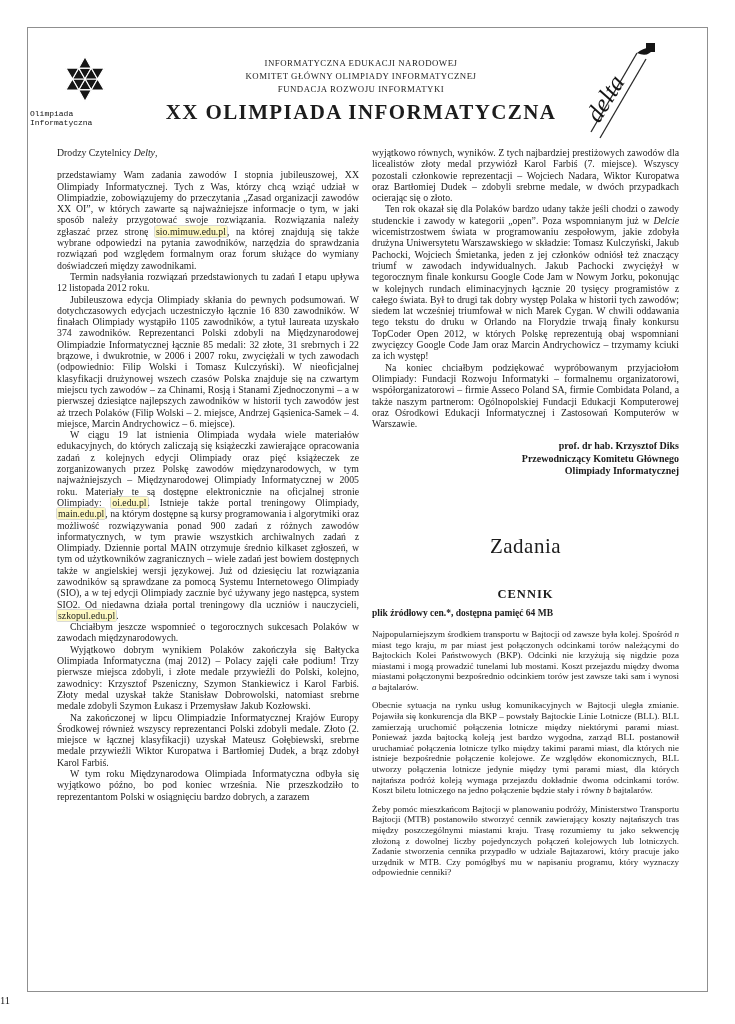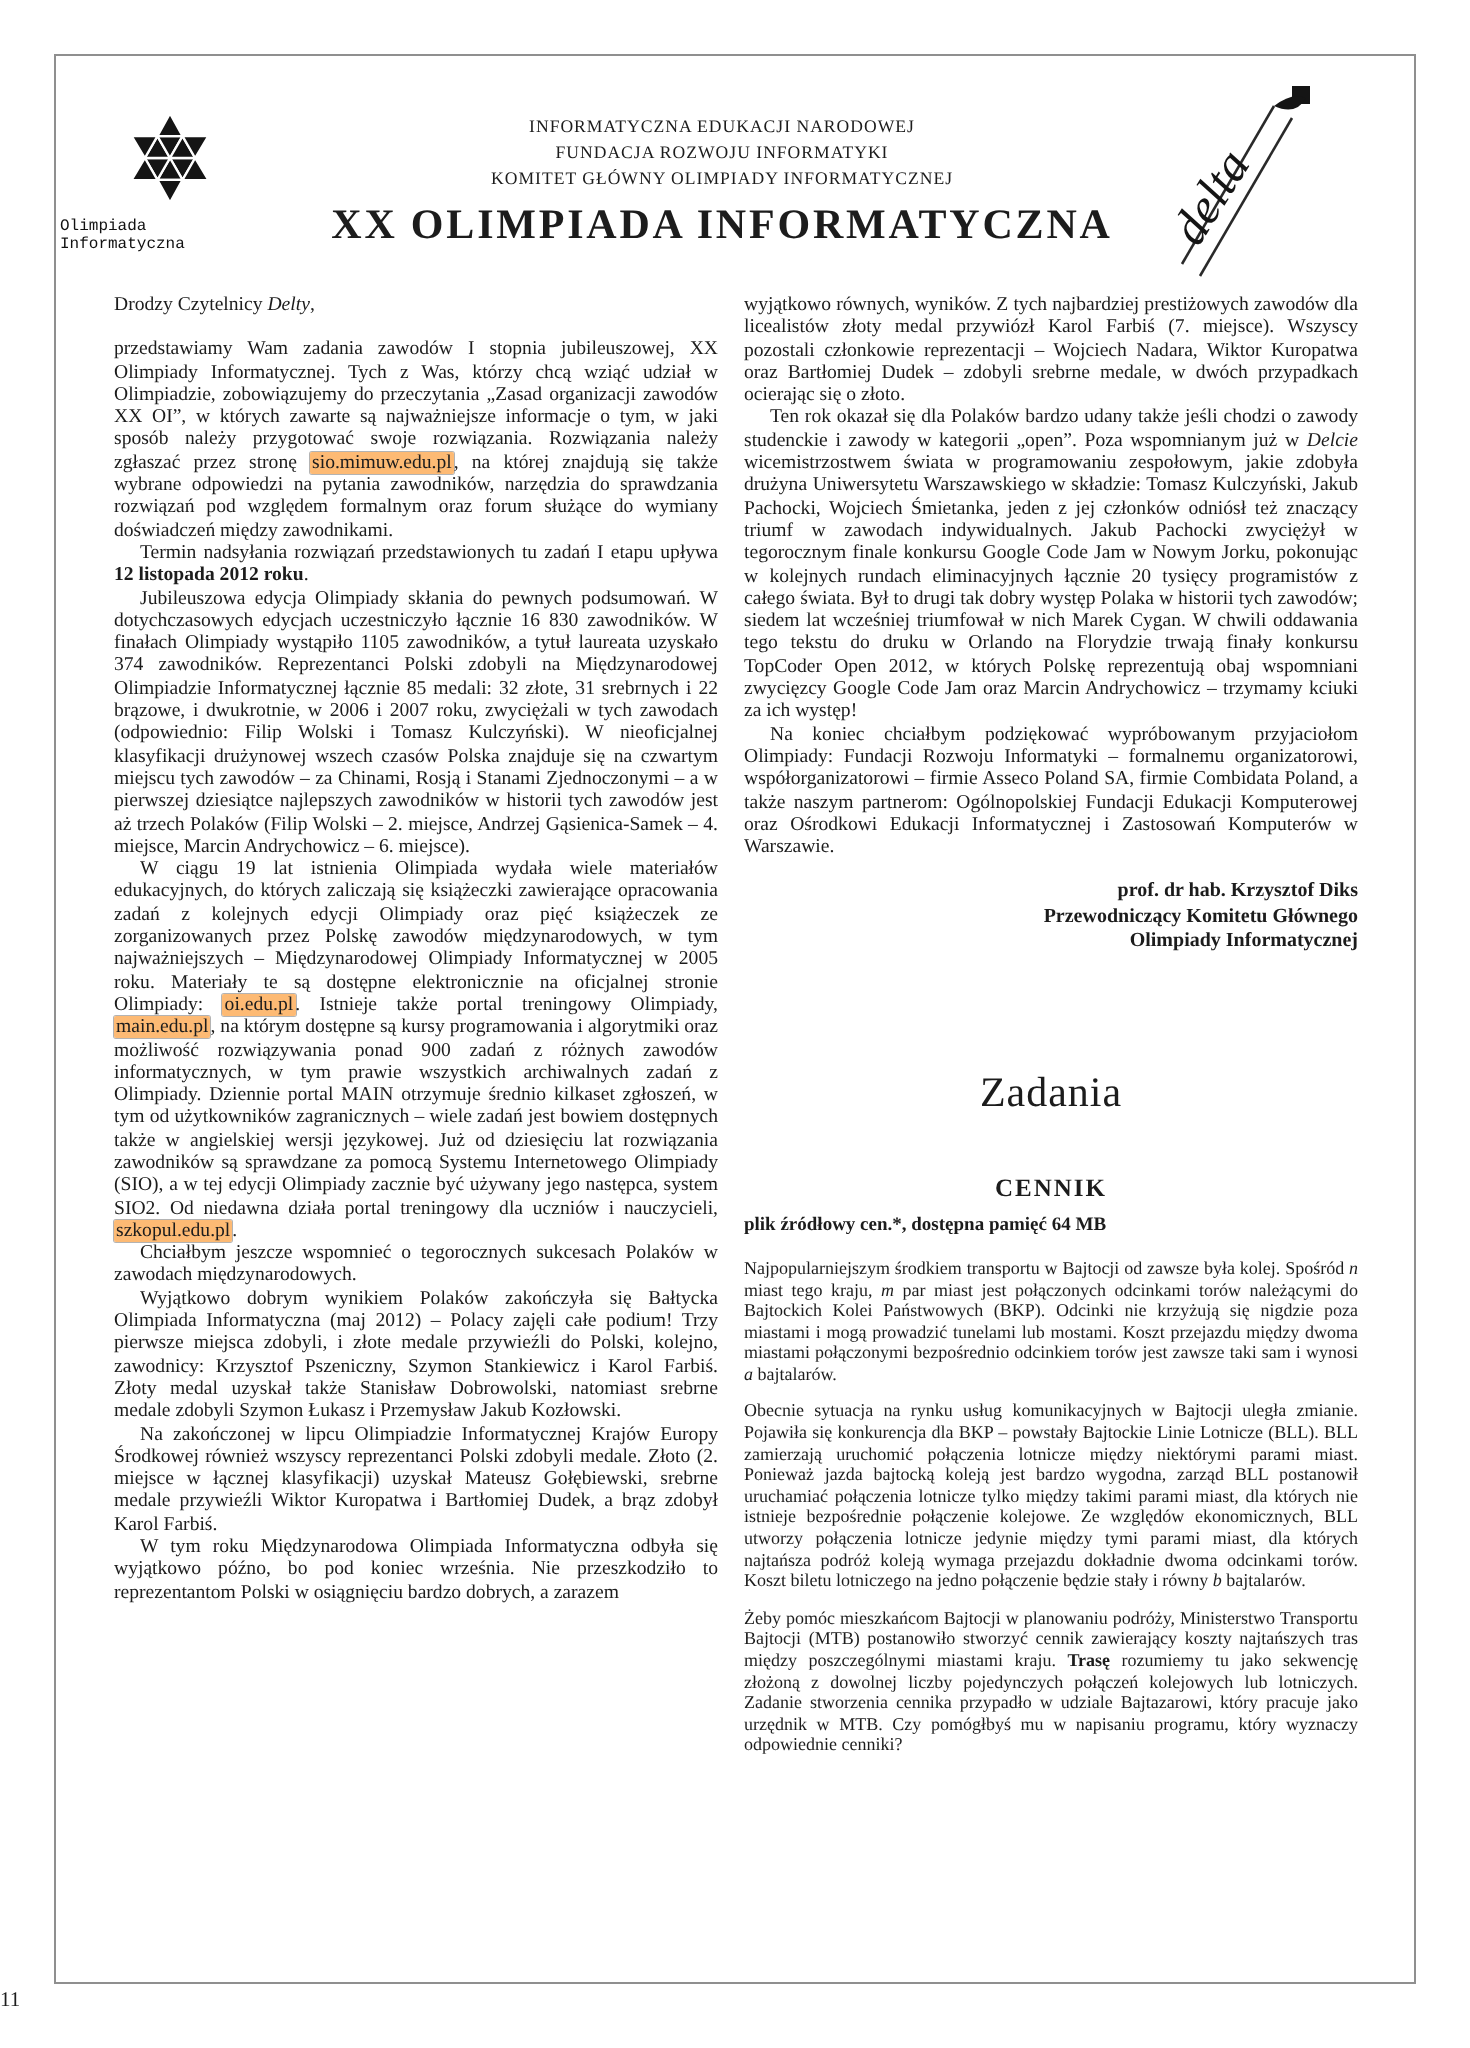--- a/index.html
+++ b/index.html
@@ -21,23 +21,23 @@
   .org-lines div{font-size:8.8px;line-height:13px;letter-spacing:.5px;white-space:nowrap}
   .title{font-size:21px;font-weight:bold;letter-spacing:1.4px;margin-top:4px;white-space:nowrap}
   .logo-right{position:absolute;left:584px;top:42px;width:74px;height:100px}
   
   .columns{position:absolute;left:57px;top:147px;width:622px;display:flex;gap:13px}
   .col-left{width:302px}
   .col-right{width:307px}
   .salutation{font-size:9.8px;line-height:11.3px;margin-bottom:11px}
   .para{font-size:9.8px;line-height:11.3px;text-align:justify;text-indent:13px}
   .para.no-indent{text-indent:0}
-  .seg-b{font-weight:bold}
+  .seg-b{font-weight:normal}
   .seg-i{font-style:italic}
-  .seg-link{background:#fdba74;box-shadow:0 0 0 .5px #b3b3b3;border-radius:1px;padding:0 1px}
+  .seg-link{background:#fef9c3;box-shadow:0 0 0 .5px #b3b3b3;border-radius:1px;padding:0 1px}
   .signature{margin-top:11px;text-align:right;font-weight:bold;font-size:10px;line-height:12.5px}
   .zadania{margin-top:56px;text-align:center;font-size:21px;font-weight:normal;letter-spacing:.5px}
   .task-title{margin-top:28px;text-align:center;font-size:12.5px;font-weight:bold;letter-spacing:1px}
   .task-meta{margin-top:6px;font-size:9.5px;font-weight:bold}
   .task-body{margin-top:11px}
   .task-body .para{font-size:9px;line-height:10.6px;text-indent:0;margin-bottom:8px}
   .page-number{position:absolute;left:0;top:995px;width:735px;text-align:left;font-size:10.5px}
 </style>
 </head>
 <body>
@@ -64,22 +64,22 @@
     </svg>
     <div class="logo-caption">
       <div>Olimpiada</div>
       <div>Informatyczna</div>
     </div>
   </div>
 
   <div class="header-center">
     <div class="org-lines">
         <div>INFORMATYCZNA EDUKACJI NARODOWEJ</div>
+        <div>KOMITET GŁÓWNY OLIMPIADY INFORMATYCZNEJ</div>
         <div>FUNDACJA ROZWOJU INFORMATYKI</div>
-        <div>KOMITET GŁÓWNY OLIMPIADY INFORMATYCZNEJ</div>
       </div>
     <h1 class="title">XX OLIMPIADA INFORMATYCZNA</h1>
   </div>
 
   <div class="logo-right">
     <svg width="74" height="100" viewBox="0 0 74 100">
       <rect x="62" y="1" width="9" height="9" fill="#151515"></rect>
       <line x1="7" y1="90" x2="53" y2="11" stroke="#2a2a2a" stroke-width="1.3"></line>
       <line x1="16" y1="96" x2="62" y2="17" stroke="#2a2a2a" stroke-width="1.3"></line>
       <path d="M53 11 q9 -7 16 -4 q-5 9 -16 4 z" fill="#151515"></path>

